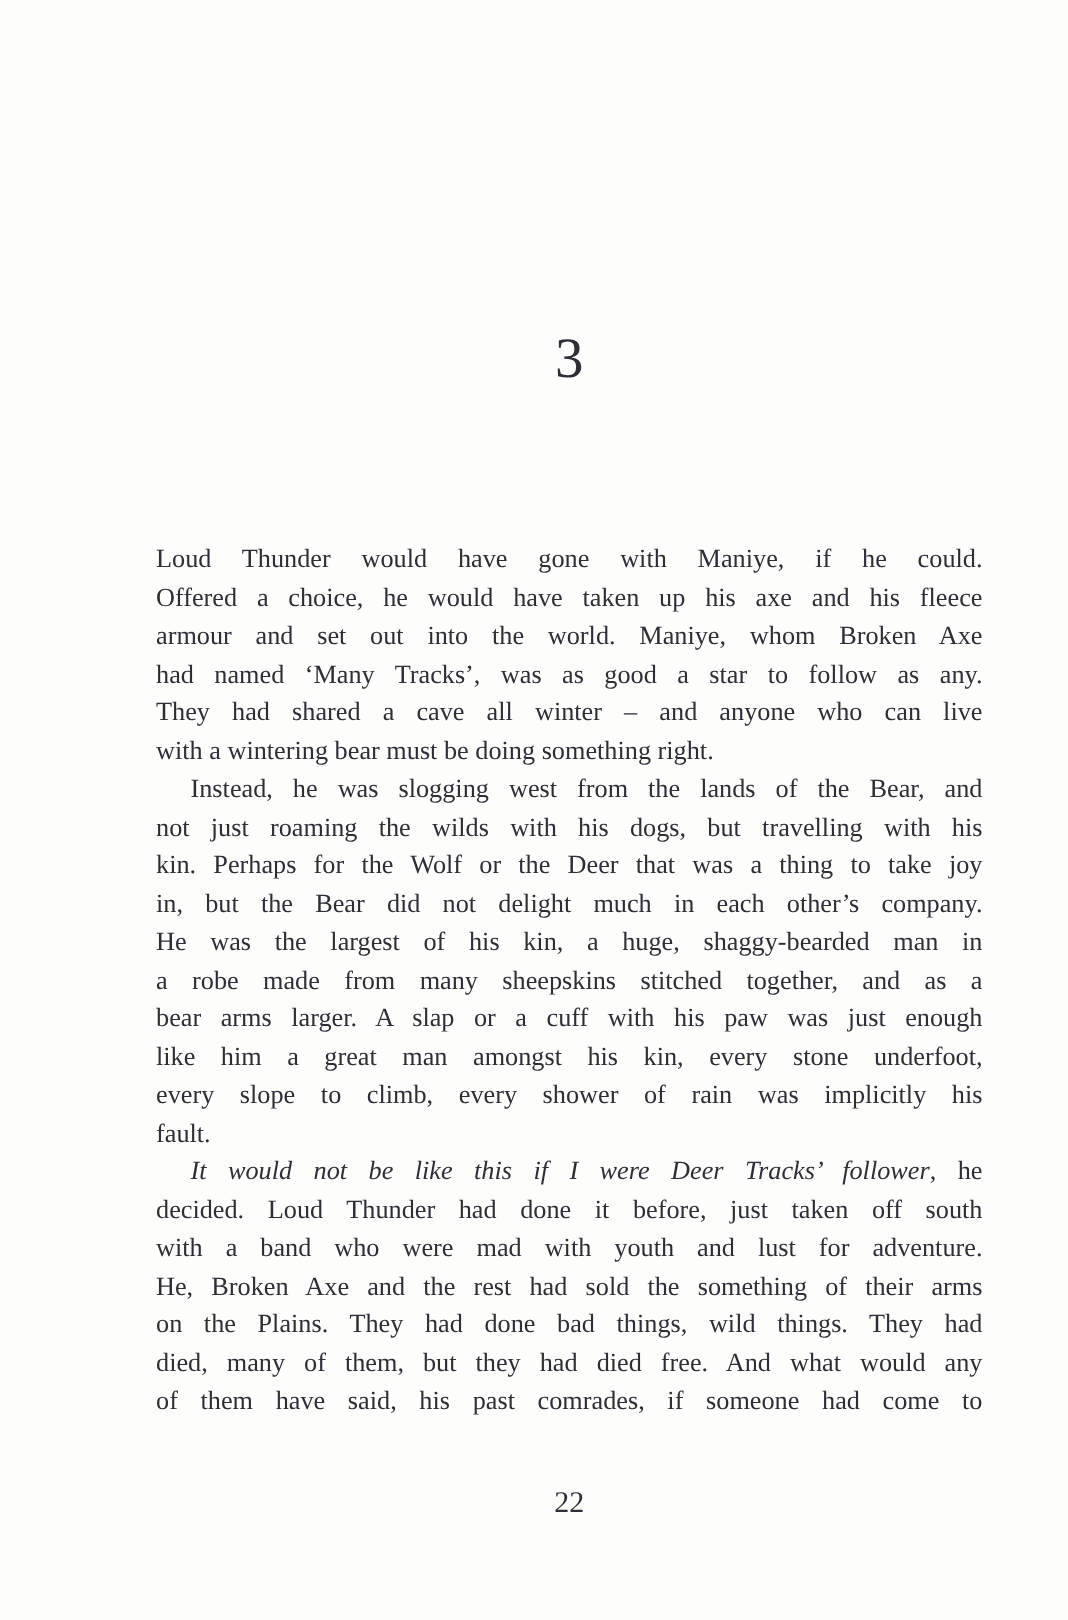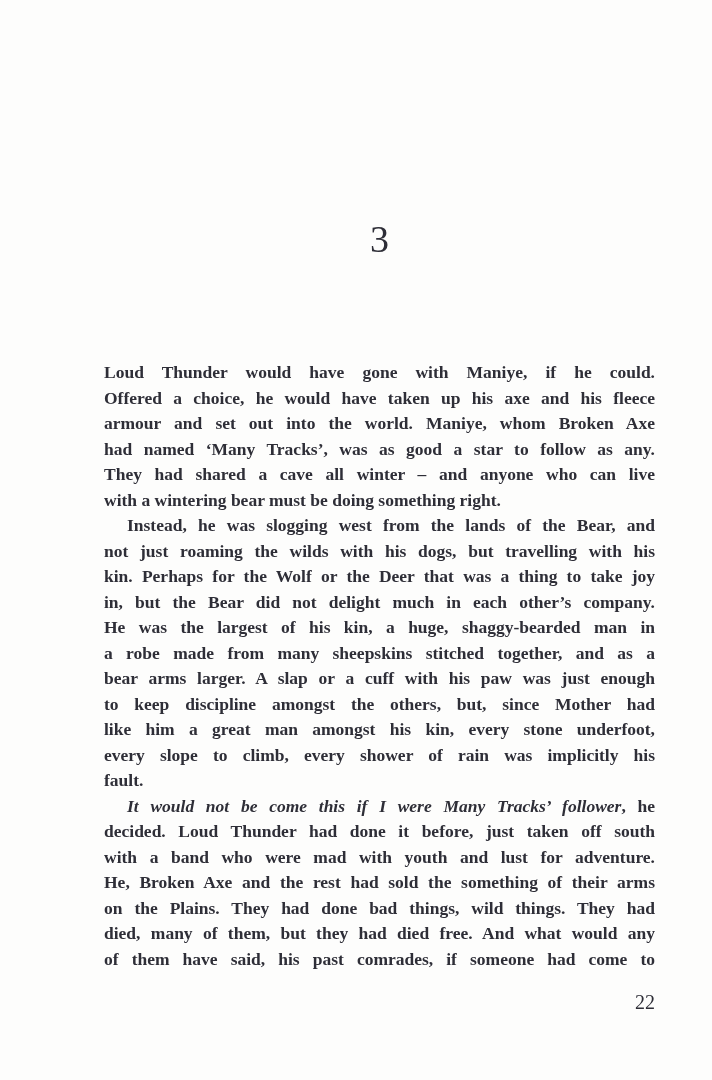--- a/index.html
+++ b/index.html
@@ -32,41 +32,40 @@
     position: absolute;
     top: 360px;
     left: 104px;
     width: 551px;
     font-size: 17.5px;
   }
   .line {
     line-height: 25.5px;
     text-align: left;
     white-space: normal;
-    font-weight: bold;
   }
   .line.justified {
     text-align: justify;
     text-align-last: justify;
     -moz-text-align-last: justify;
   }
   .line.indented {
     text-indent: 23px;
   }
   .italic {
     font-style: italic;
   }
   .page-number {
     position: absolute;
     top: 992px;
     left: 104px;
     width: 551px;
     font-size: 20px;
     line-height: 20px;
-    text-align: right;
+    text-align: center;
   }
 </style>
 </head>
 <body>
 
 <div class="page">
   <div class="chapter-number">3</div>
 
   <div class="body-text" id="body-text">
       <div class="line justified"><span>Loud Thunder would have gone with Maniye, if he could.</span></div>
@@ -75,25 +74,24 @@
       <div class="line justified"><span>had named ‘Many Tracks’, was as good a star to follow as any.</span></div>
       <div class="line justified"><span>They had shared a cave all winter – and anyone who can live</span></div>
       <div class="line"><span>with a wintering bear must be doing something right.</span></div>
       <div class="line justified indented"><span>Instead, he was slogging west from the lands of the Bear, and</span></div>
       <div class="line justified"><span>not just roaming the wilds with his dogs, but travelling with his</span></div>
       <div class="line justified"><span>kin. Perhaps for the Wolf or the Deer that was a thing to take joy</span></div>
       <div class="line justified"><span>in, but the Bear did not delight much in each other’s company.</span></div>
       <div class="line justified"><span>He was the largest of his kin, a huge, shaggy-bearded man in</span></div>
       <div class="line justified"><span>a robe made from many sheepskins stitched together, and as a</span></div>
       <div class="line justified"><span>bear arms larger. A slap or a cuff with his paw was just enough</span></div>
-      <div class="line justified"><span>to keep discipline amongst the others, but, since Mother had</span></div>
       <div class="line justified"><span>like him a great man amongst his kin, every stone underfoot,</span></div>
       <div class="line justified"><span>every slope to climb, every shower of rain was implicitly his</span></div>
       <div class="line"><span>fault.</span></div>
-      <div class="line justified indented"><span class="italic">It would not be come this if I were Many Tracks’ follower</span><span>, he</span></div>
+      <div class="line justified indented"><span class="italic">It would not be like this if I were Deer Tracks’ follower</span><span>, he</span></div>
       <div class="line justified"><span>decided. Loud Thunder had done it before, just taken off south</span></div>
       <div class="line justified"><span>with a band who were mad with youth and lust for adventure.</span></div>
       <div class="line justified"><span>He, Broken Axe and the rest had sold the something of their arms</span></div>
       <div class="line justified"><span>on the Plains. They had done bad things, wild things. They had</span></div>
       <div class="line justified"><span>died, many of them, but they had died free. And what would any</span></div>
       <div class="line justified"><span>of them have said, his past comrades, if someone had come to</span></div>
     </div>
 
   <div class="page-number">22</div>
 </div>

